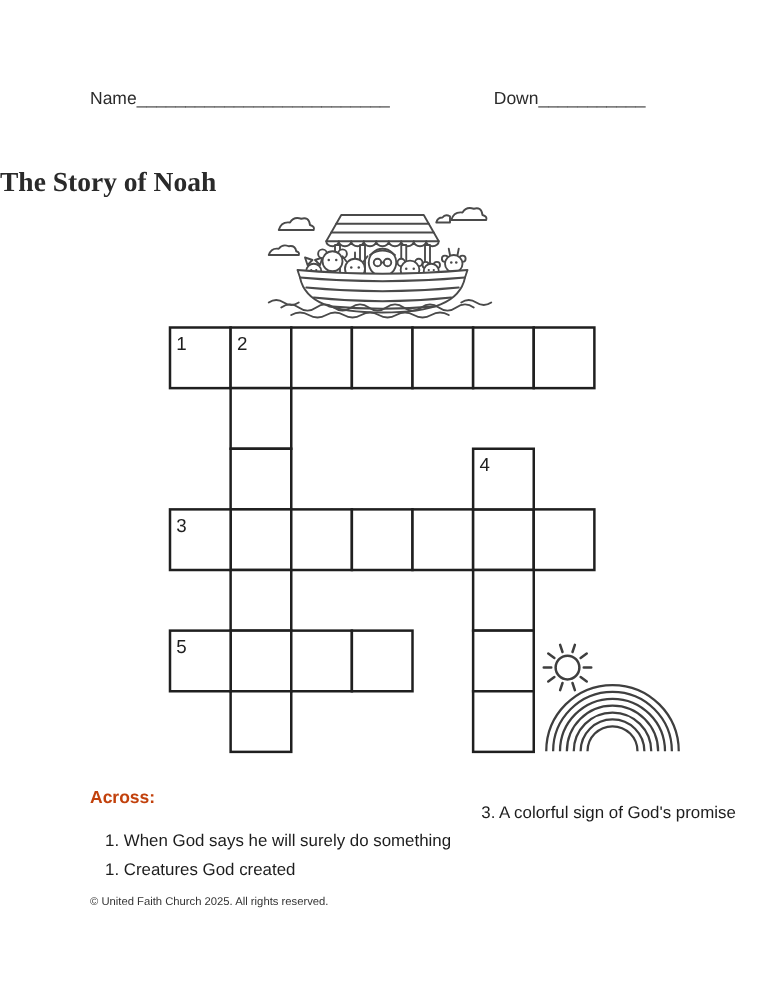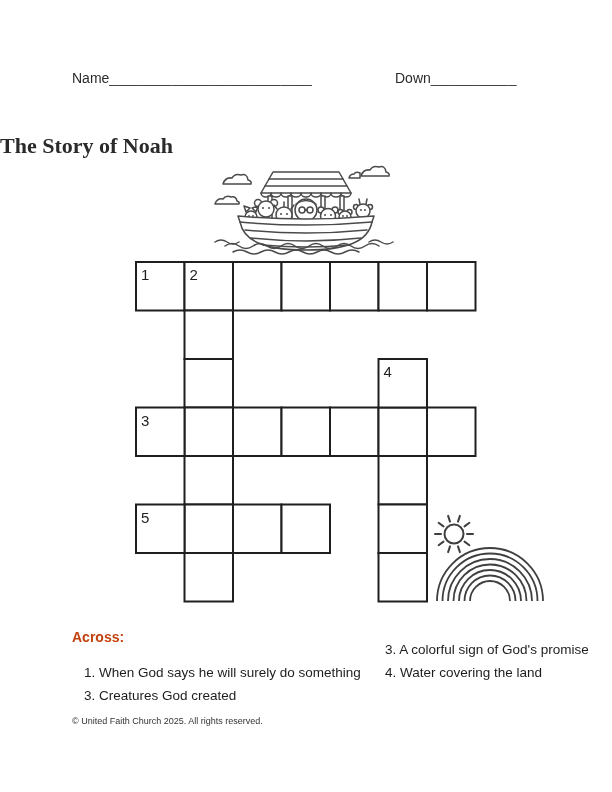--- a/index.html
+++ b/index.html
@@ -164,23 +164,22 @@
     <path d="M18,97 A 42 42 0 0 1 102,97"></path>
     <path d="M12.5,97 A 47.5 47.5 0 0 1 107.5,97"></path>
     <path d="M7,97 A 53 53 0 0 1 113,97"></path>
   </g>
 </svg>
 
 <div class="clues clues-across">
   <div class="clue-heading">Across:</div>
   <ul class="clue-list" id="across-list">
       <li>1. When God says he will surely do something</li>
-      <li>3. Creatures God created</li>
+      <li>1. Creatures God created</li>
     </ul>
 </div>
 <div class="clues clues-down">
   <ul class="clue-list" id="down-list">
       <li>3. A colorful sign of God's promise</li>
-      <li>4. Water covering the land</li>
     </ul>
 </div>
 
 <div class="footer-note">© United Faith Church 2025. All rights reserved.</div>
 
 </body></html>

